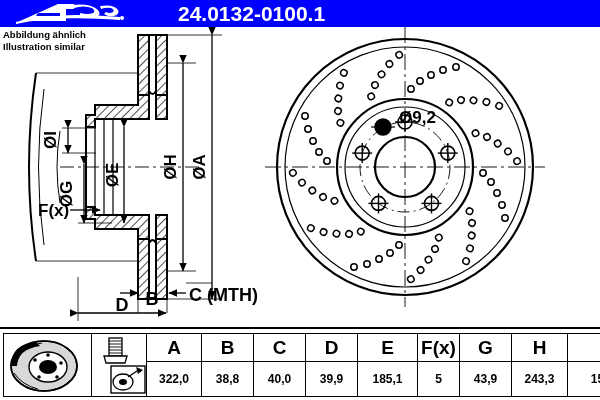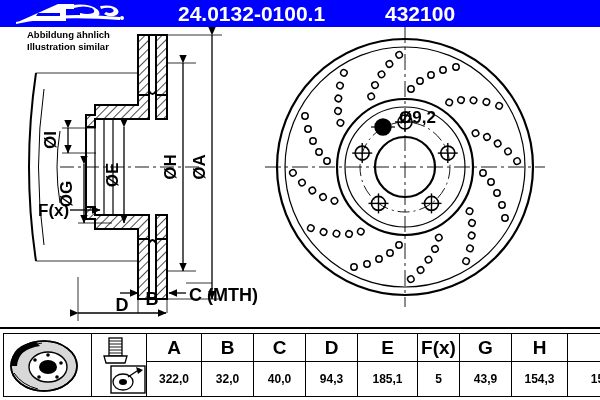--- a/index.html
+++ b/index.html
@@ -49,21 +49,20 @@
   }
 
   
   #disclaimer {
     position: absolute;
     left: 3px; top: 29px;
     font-size: 9.5px;
     font-weight: bold;
     line-height: 11.5px;
     white-space: nowrap;
-    margin-left: 24px;
   }
 
   
   #drawing-area {
     position: absolute;
     left: 0; top: 27px;
     width: 600px; height: 300px;
   }
   #drawing-svg { display: block; }
 
@@ -104,21 +103,20 @@
 <div id="header-banner">
   <svg id="ate-logo" viewBox="0 0 112 25" xmlns="http://www.w3.org/2000/svg">
     <path d="M6 20 L44 3 L60 3 L60 8 L52 8 L52 20 Z" fill="#ffffff"></path>
     <path d="M2 21 Q40 10 106 16 L106 19 Q40 14 2 23 Z" fill="#ffffff"></path>
     <path d="M58 4 Q76 2 84 9 Q88 14 82 16 Q74 18 66 15 L66 12 Q74 14 79 12 Q82 10 78 7 Q70 4 60 7 Z" fill="#ffffff"></path>
     <path d="M86 5 Q100 3 104 9 Q106 13 100 15 Q94 16 90 13 L92 11 Q96 13 99 11 Q101 9 97 7 Q92 6 87 8 Z" fill="#ffffff"></path>
     <circle cx="108" cy="17" r="2" fill="#ffffff"></circle>
     <path d="M24 12 L46 12 L46 15 L22 15 Z" fill="#0000ff"></path>
   </svg>
   <div id="part-number-primary">24.0132-0100.1</div>
-  <div id="part-number-secondary">432100</div>
 </div>
 
 <div id="disclaimer">
   <div>Abbildung ähnlich</div>
   <div>Illustration similar</div>
 </div>
 
 <div id="drawing-area">
 <svg id="drawing-svg" width="600" height="300" viewBox="0 0 600 300" xmlns="http://www.w3.org/2000/svg" stroke="#000000" fill="none">
 
@@ -419,23 +417,23 @@
     <td>C</td>
     <td>D</td>
     <td>E</td>
     <td class="fx-head">F(x)</td>
     <td>G</td>
     <td>H</td>
     <td>I</td>
   </tr>
   <tr class="value-row">
     <td>322,0</td>
-    <td>32,0</td>
+    <td>38,8</td>
     <td>40,0</td>
-    <td>94,3</td>
+    <td>39,9</td>
     <td>185,1</td>
     <td>5</td>
     <td>43,9</td>
-    <td>154,3</td>
+    <td>243,3</td>
     <td>15,2</td>
   </tr>
 </tbody>
   </table>
 
 </body></html>

